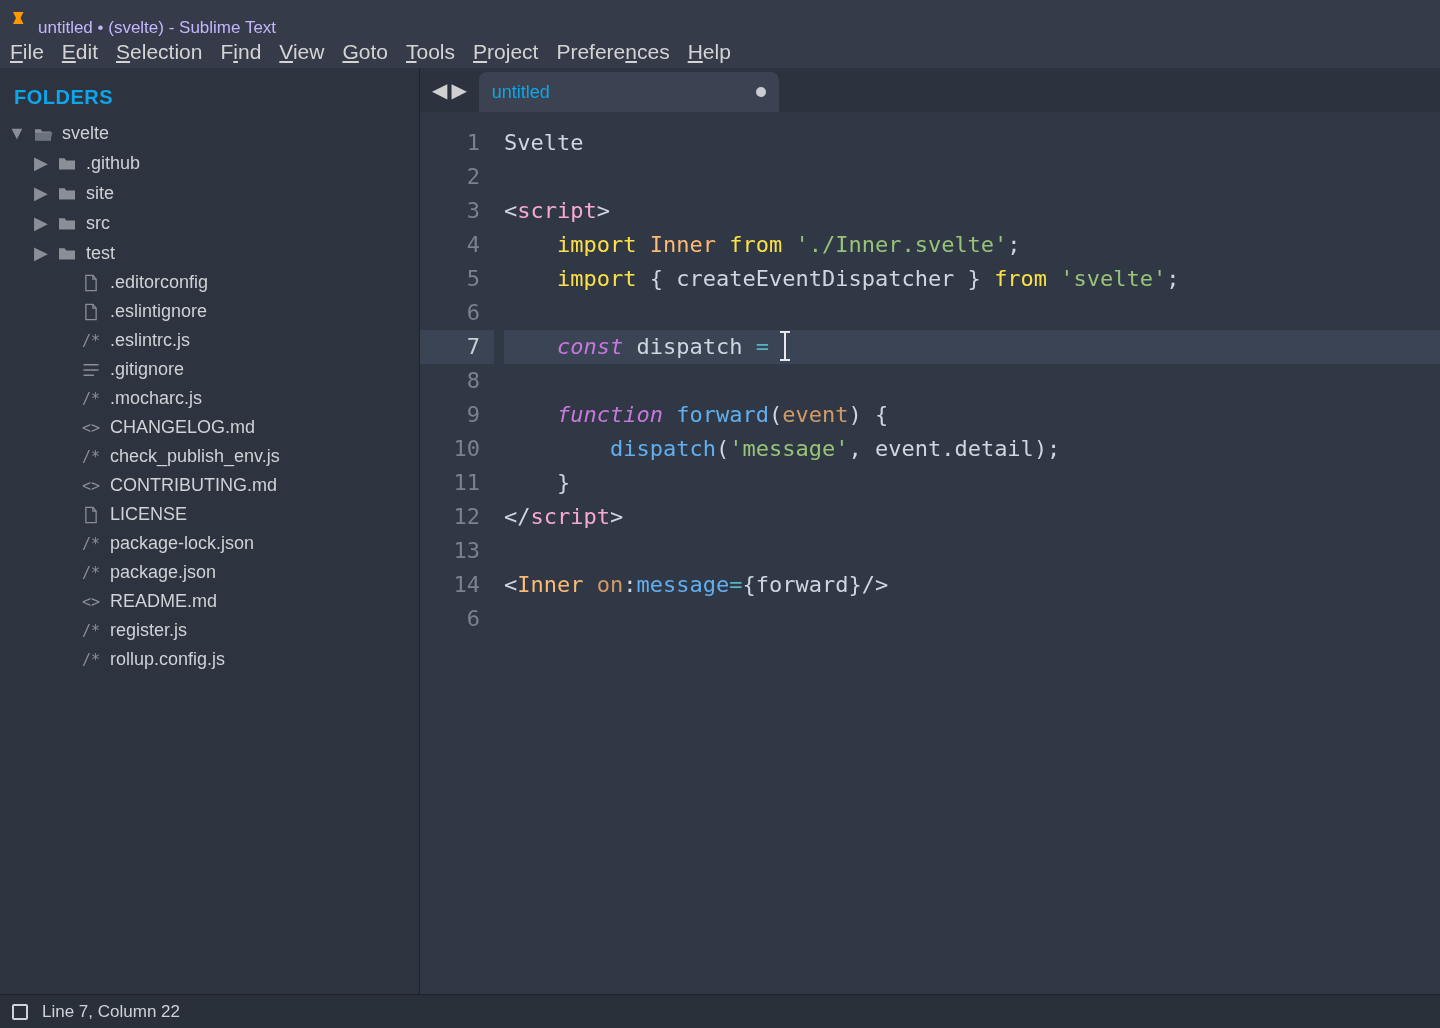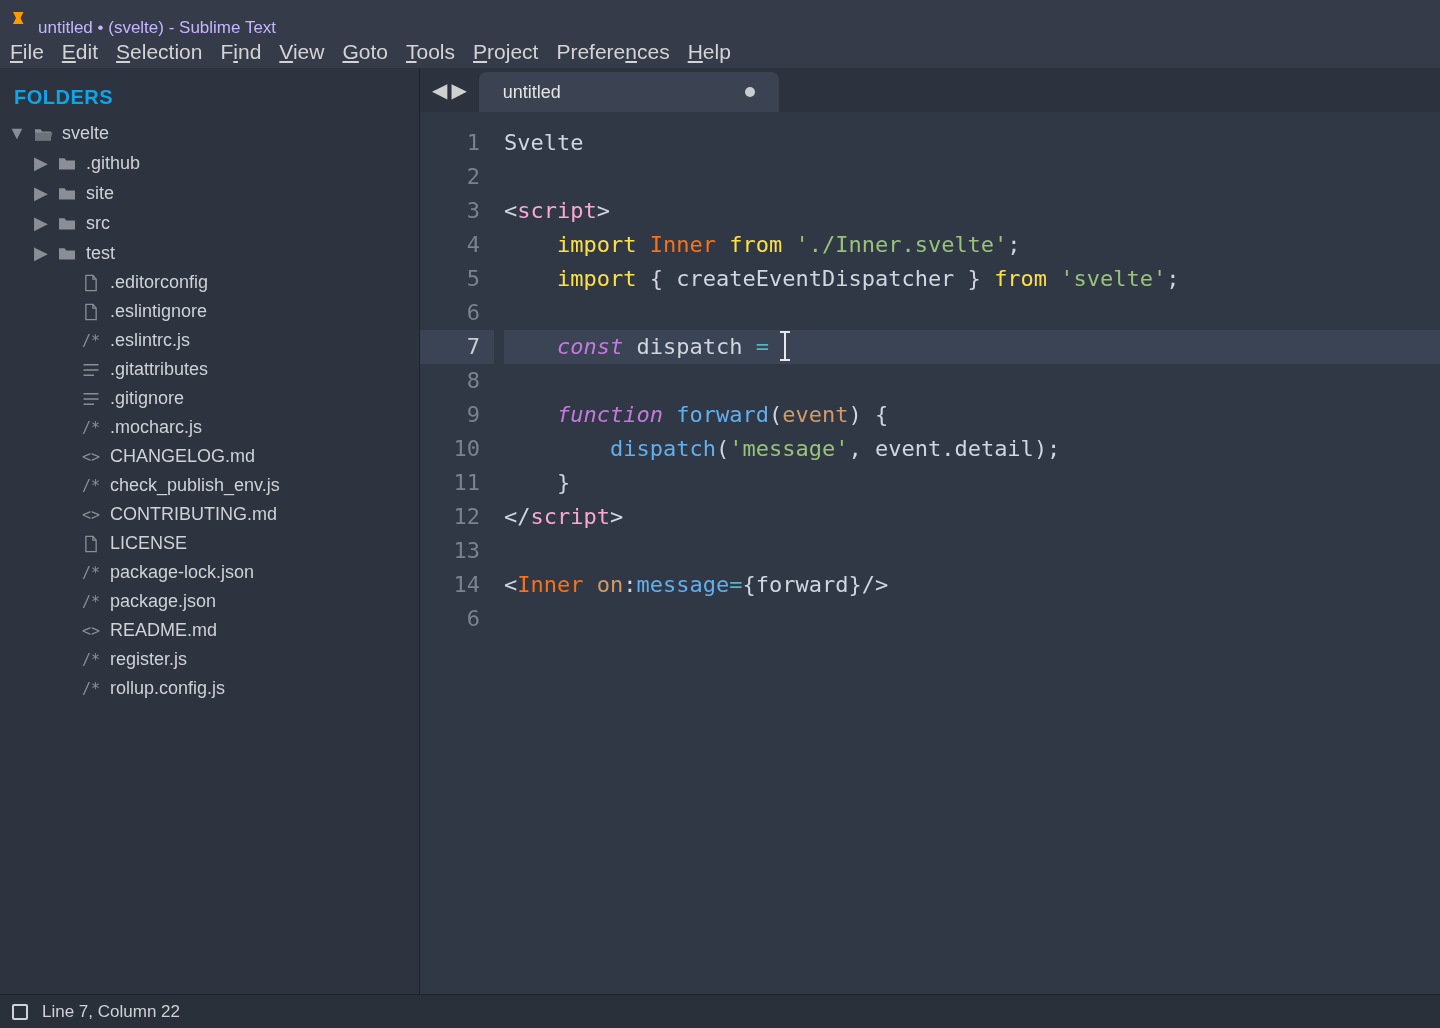--- a/index.html
+++ b/index.html
@@ -102,23 +102,23 @@
   gap: 4px;
   padding: 0 12px;
   color: #d0d0d0;
 }
 .nav-arrows span { font-size: 20px; cursor: pointer; }
 .tab {
   background: #3b4352;
   display: flex;
   align-items: center;
   justify-content: space-between;
-  padding: 0 24px;
+  padding: 0 13px;
   gap: 140px;
-  color: #e5e5e5;
+  color: #0ea5e9;
   font-size: 18px;
   border-top-left-radius: 8px;
   border-top-right-radius: 8px;
   margin-top: 4px;
   min-width: 300px;
   cursor: pointer;
 }
 .tab .dirty-dot {
   width: 10px; height: 10px; border-radius: 50%;
   background: #c9ccd1;
@@ -147,21 +147,21 @@
   white-space: pre;
   color: #cfd6df;
 }
 .code .row { height: 34px; position: relative; }
 .code .row.active-line { background: #3b4454; }
 .tok-punc { color: #cfd6df; }
 .tok-tag { color: #f9a8d4; }
 .tok-keyword { color: #c678dd; font-style: italic; }
 .tok-keyword-plain { color: #fde047; }
 .tok-ident { color: #cfd6df; }
-.tok-type { color: #f97316; }
+.tok-type { color: #fdba74; }
 .tok-func { color: #61afef; }
 .tok-param { color: #d19a66; }
 .tok-string { color: #98c379; }
 .tok-attr { color: #d19a66; }
 .tok-op { color: #56b6c2; }
 .cursor {
   display: inline-block;
   width: 2px; height: 26px;
   background: #e8e8e8;
   vertical-align: middle;
@@ -290,29 +290,20 @@
             </svg>
           </span>
           <span>.eslintignore</span>
         </div>
         <div class="tree-row indent-2">
           <span class="arrow"></span>
           <span class="icon-slot">
             <span style="font-family:monospace;color:#8a8f97;font-size:15px;">/*</span>
           </span>
           <span>.eslintrc.js</span>
-        </div>
-        <div class="tree-row indent-2">
-          <span class="arrow"></span>
-          <span class="icon-slot">
-            <svg width="18" height="14" viewBox="0 0 24 18">
-              <path stroke="#8a8f97" stroke-width="2" d="M2 2h20M2 9h20M2 16h14"></path>
-            </svg>
-          </span>
-          <span>.gitattributes</span>
         </div>
         <div class="tree-row indent-2">
           <span class="arrow"></span>
           <span class="icon-slot">
             <svg width="18" height="14" viewBox="0 0 24 18">
               <path stroke="#8a8f97" stroke-width="2" d="M2 2h20M2 9h20M2 16h14"></path>
             </svg>
           </span>
           <span>.gitignore</span>
         </div>

